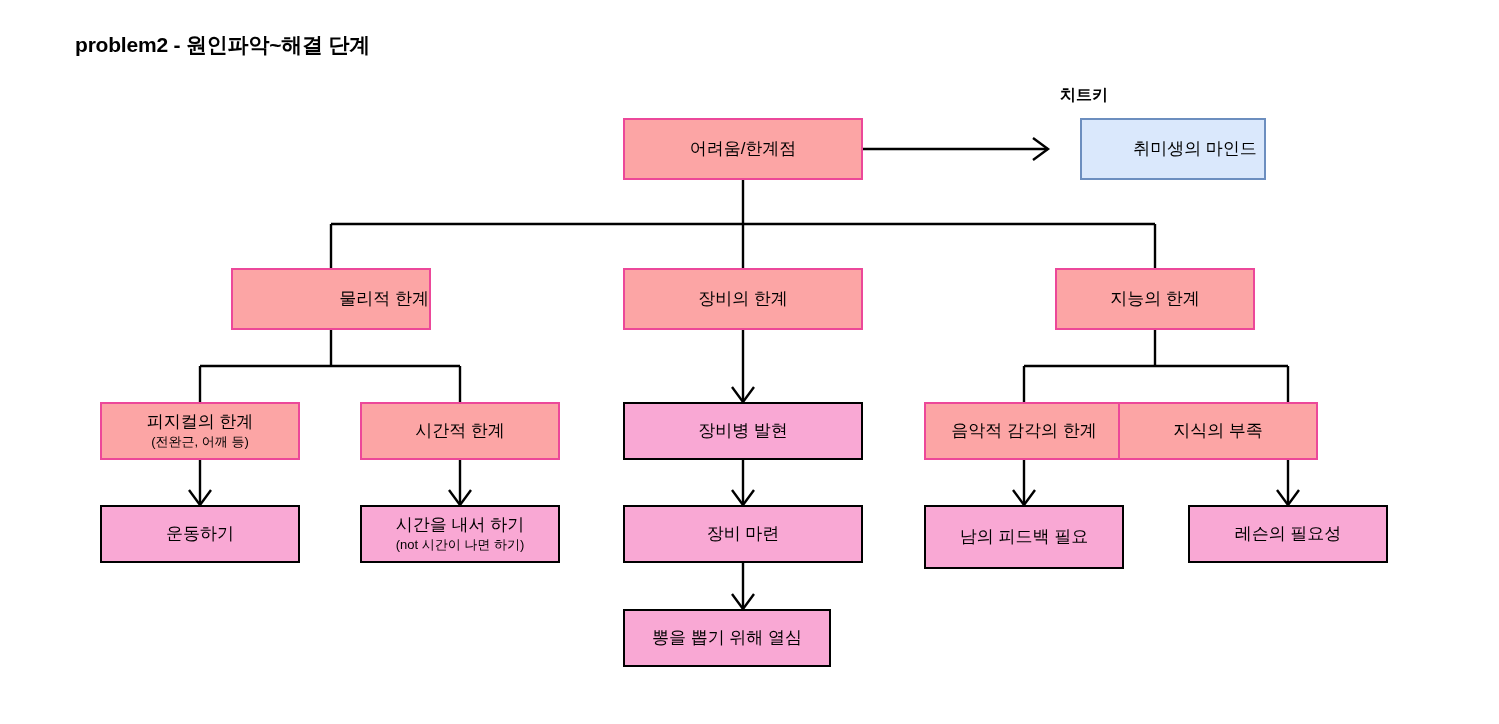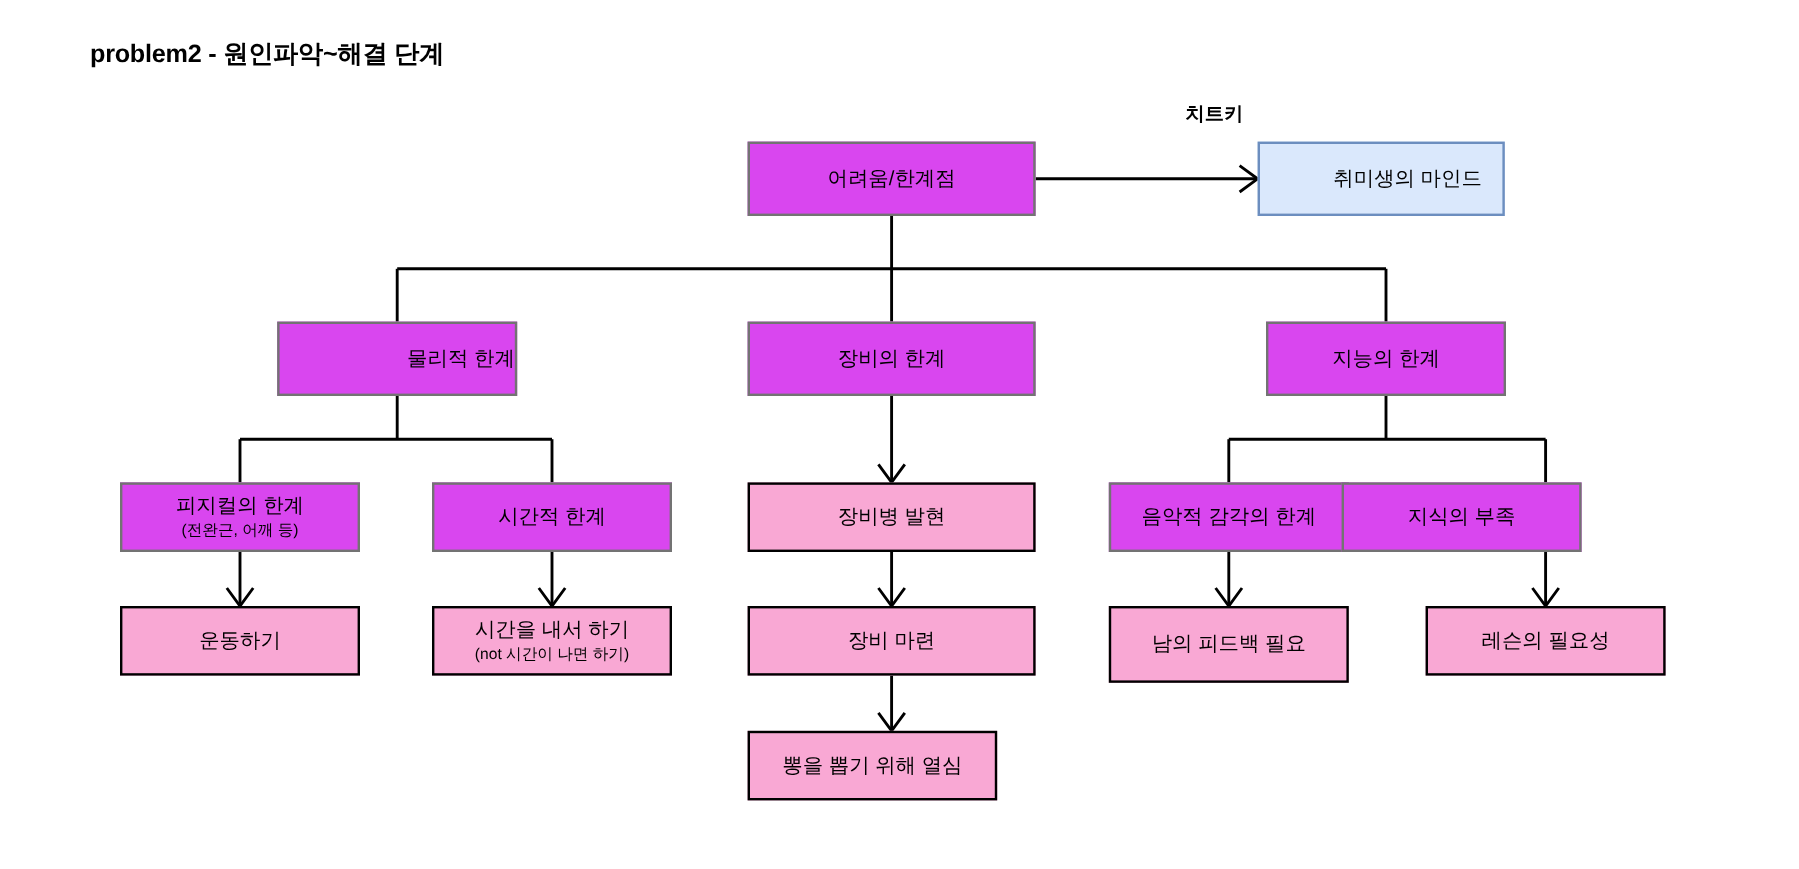--- a/index.html
+++ b/index.html
@@ -42,22 +42,22 @@
     color: #000000;
     white-space: nowrap;
   }
   .node .sub-label {
     font-size: 13px;
     color: #000000;
     white-space: nowrap;
     margin-top: 3px;
   }
   .node.pink {
-    background: #d946ef;
-    border: 2px solid #737373;
+    background: #fca5a5;
+    border: 2px solid #ec4899;
   }
   .node.plain {
     background: #f9a8d4;
     border: 2px solid #000000;
   }
   .node.blue {
     background: #dae8fc;
     border: 2px solid #6c8ebf;
   }
   .free-label {
@@ -76,21 +76,21 @@
     font-weight: bold;
   }
 </style>
 </head>
 <body>
 
 <div id="canvas">
 
   <div class="free-label" id="diagram-title" style="left:75px; top:31px;">problem2 - 원인파악~해결 단계</div>
 
-  <div class="free-label" id="cheatkey-label" style="left:988px; top:85px;">치트키</div>
+  <div class="free-label" id="cheatkey-label" style="left:1060px; top:85px;">치트키</div>
 
   <svg id="edge-layer" viewBox="0 0 1499 724" xmlns="http://www.w3.org/2000/svg">
       <path d="M 863 149 L 1048 149" fill="none" stroke="#000000" stroke-width="2.4" stroke-linecap="butt" stroke-linejoin="miter"></path>
       <path d="M 1033 138 L 1048 149 L 1033 160" fill="none" stroke="#000000" stroke-width="2.4" stroke-linecap="butt" stroke-linejoin="miter"></path>
       <path d="M 743 330 L 743 402" fill="none" stroke="#000000" stroke-width="2.4" stroke-linecap="butt" stroke-linejoin="miter"></path>
       <path d="M 732 387 L 743 402 L 754 387" fill="none" stroke="#000000" stroke-width="2.4" stroke-linecap="butt" stroke-linejoin="miter"></path>
       <path d="M 200 460 L 200 505" fill="none" stroke="#000000" stroke-width="2.4" stroke-linecap="butt" stroke-linejoin="miter"></path>
       <path d="M 189 490 L 200 505 L 211 490" fill="none" stroke="#000000" stroke-width="2.4" stroke-linecap="butt" stroke-linejoin="miter"></path>
       <path d="M 460 460 L 460 505" fill="none" stroke="#000000" stroke-width="2.4" stroke-linecap="butt" stroke-linejoin="miter"></path>
       <path d="M 449 490 L 460 505 L 471 490" fill="none" stroke="#000000" stroke-width="2.4" stroke-linecap="butt" stroke-linejoin="miter"></path>
@@ -114,21 +114,21 @@
       <path d="M 1155 330 L 1155 366" fill="none" stroke="#000000" stroke-width="2.4" stroke-linecap="butt" stroke-linejoin="miter"></path>
       <path d="M 1024 366 L 1288 366" fill="none" stroke="#000000" stroke-width="2.4" stroke-linecap="butt" stroke-linejoin="miter"></path>
       <path d="M 1024 366 L 1024 402" fill="none" stroke="#000000" stroke-width="2.4" stroke-linecap="butt" stroke-linejoin="miter"></path>
       <path d="M 1288 366 L 1288 402" fill="none" stroke="#000000" stroke-width="2.4" stroke-linecap="butt" stroke-linejoin="miter"></path>
     </svg>
 
   <div id="node-layer">
       <div class="node pink" style="left: 623px; top: 118px; width: 240px; height: 62px;">
         <div class="main-label">어려움/한계점</div>
       </div>
-      <div class="node blue" style="left: 1048px; top: 118px; width: 206px; height: 62px; padding-left: 44px;">
+      <div class="node blue" style="left: 1080px; top: 118px; width: 186px; height: 62px; padding-left: 44px;">
         <div class="main-label">취미생의 마인드</div>
       </div>
       <div class="node pink" style="left: 231px; top: 268px; width: 200px; height: 62px; align-items: flex-end;">
         <div class="main-label">물리적 한계</div>
       </div>
       <div class="node pink" style="left: 623px; top: 268px; width: 240px; height: 62px;">
         <div class="main-label">장비의 한계</div>
       </div>
       <div class="node pink" style="left: 1055px; top: 268px; width: 200px; height: 62px;">
         <div class="main-label">지능의 한계</div>

